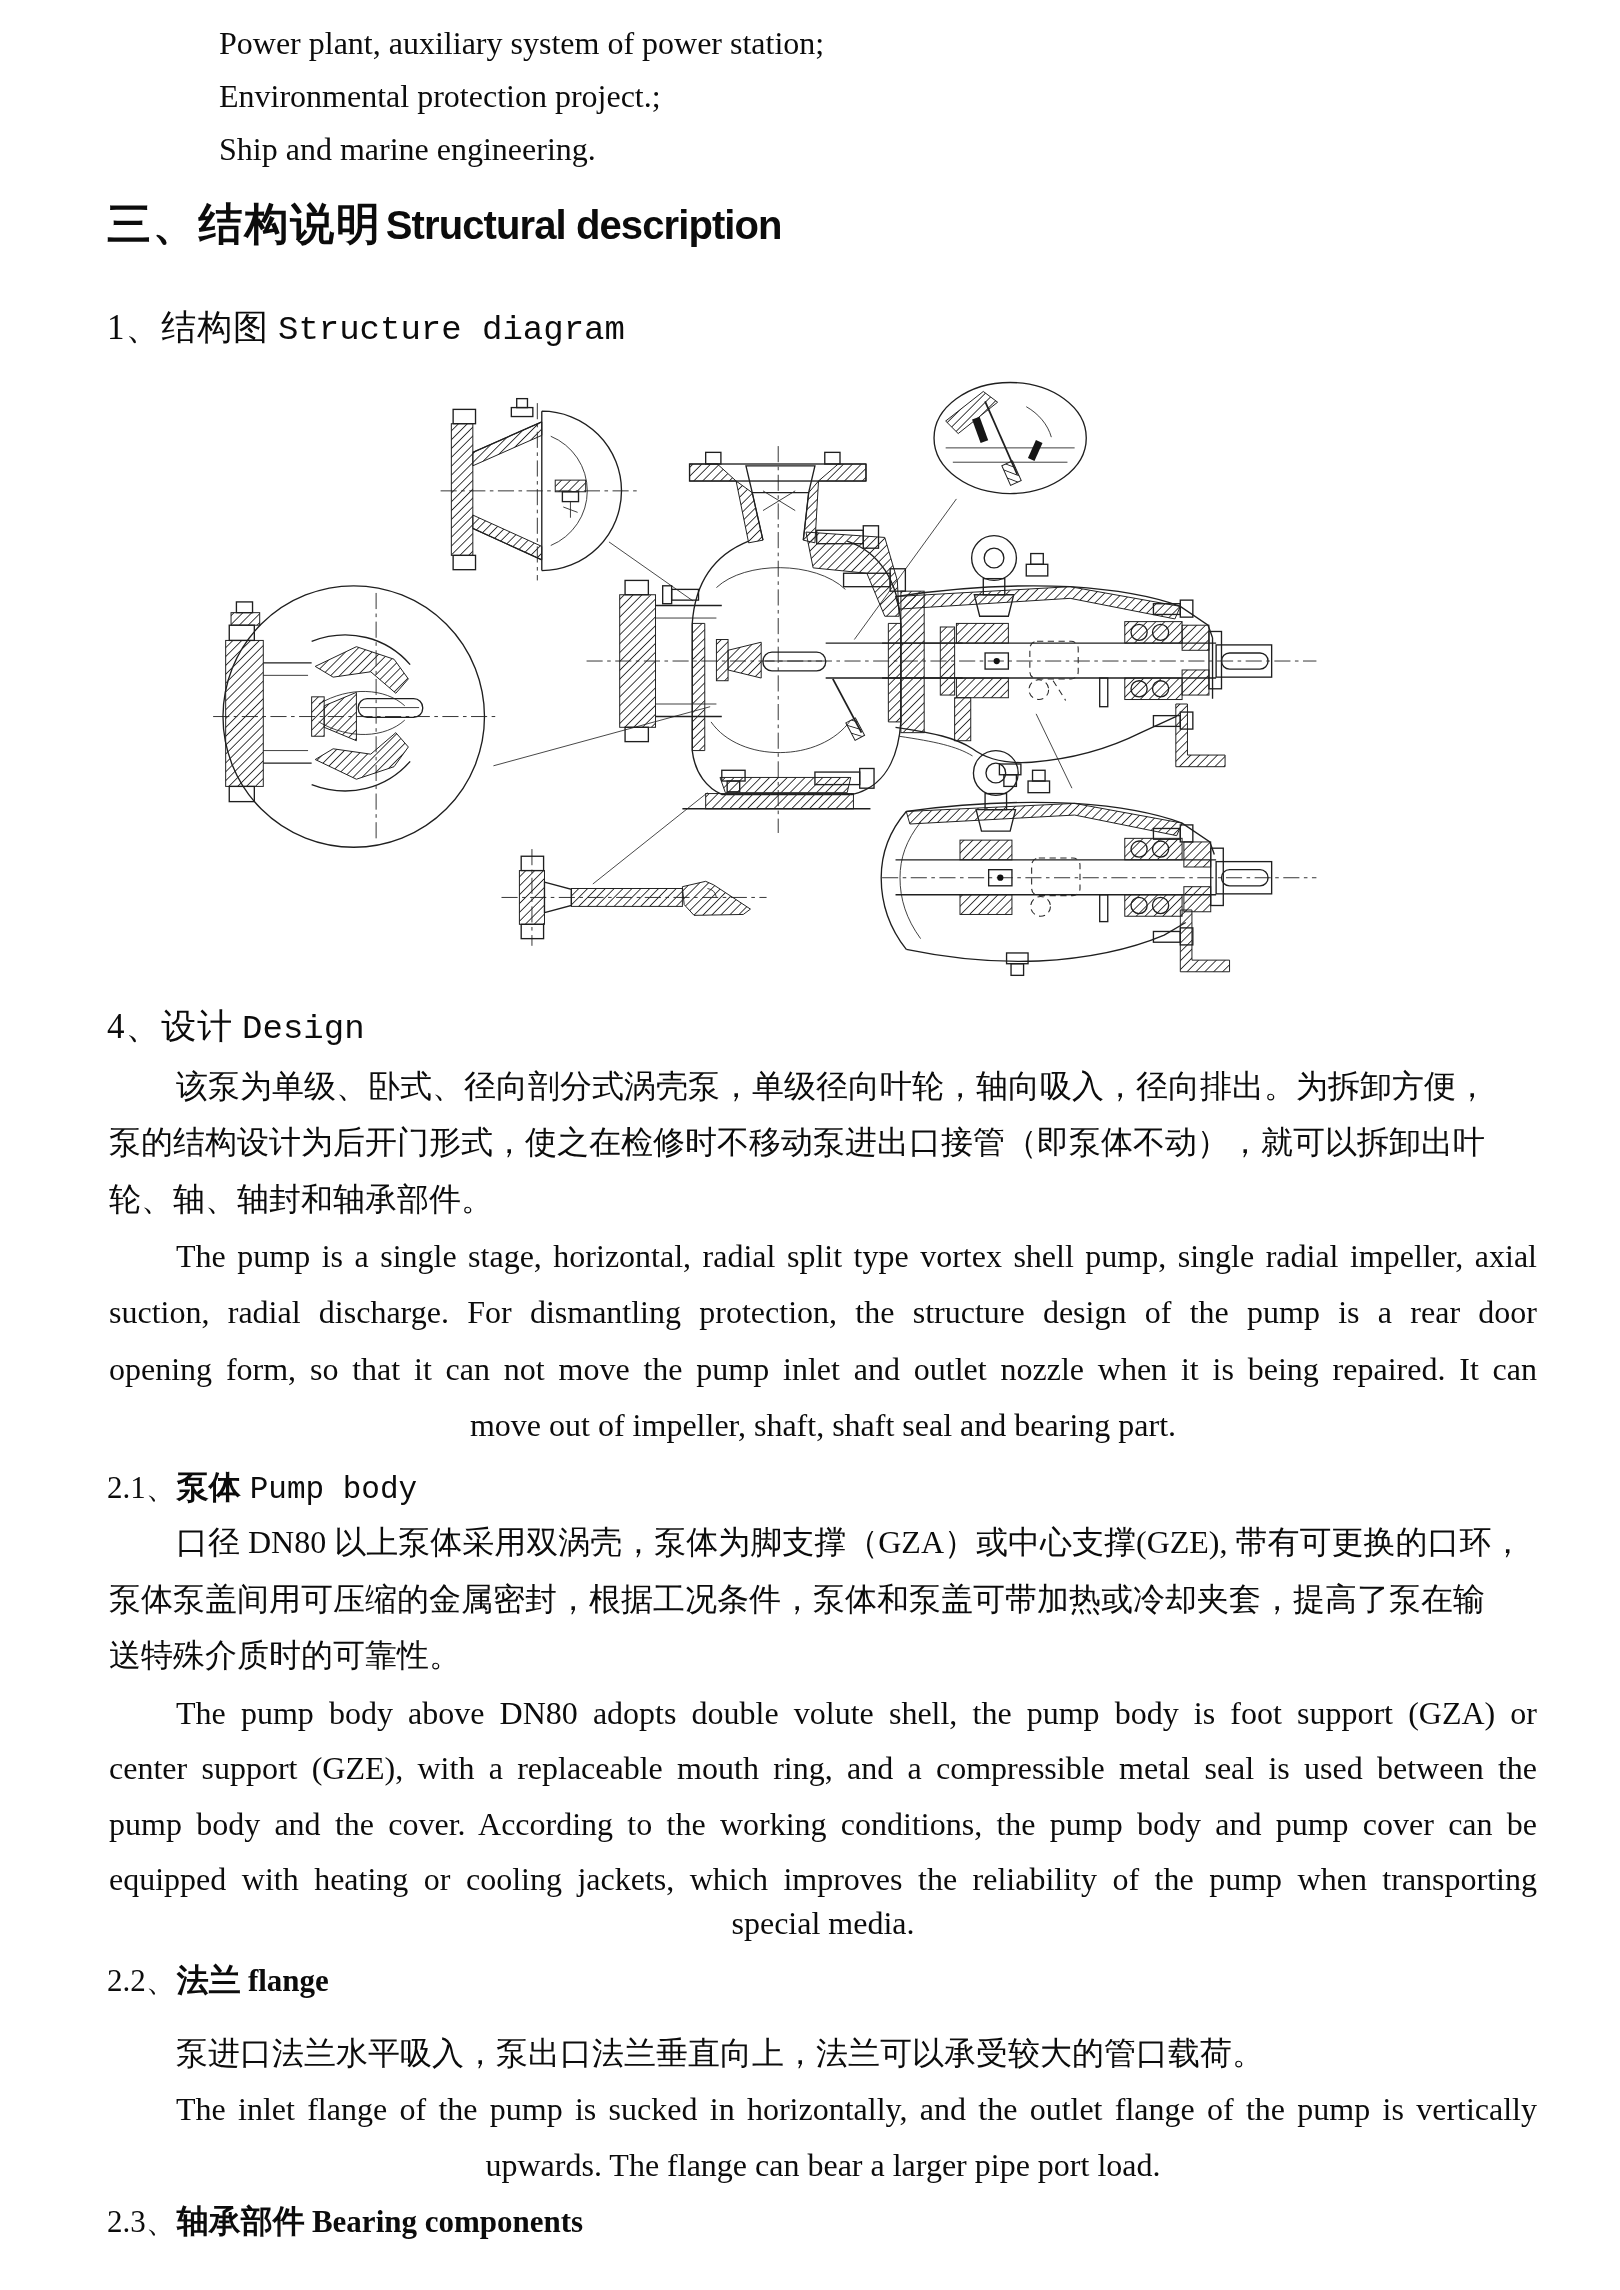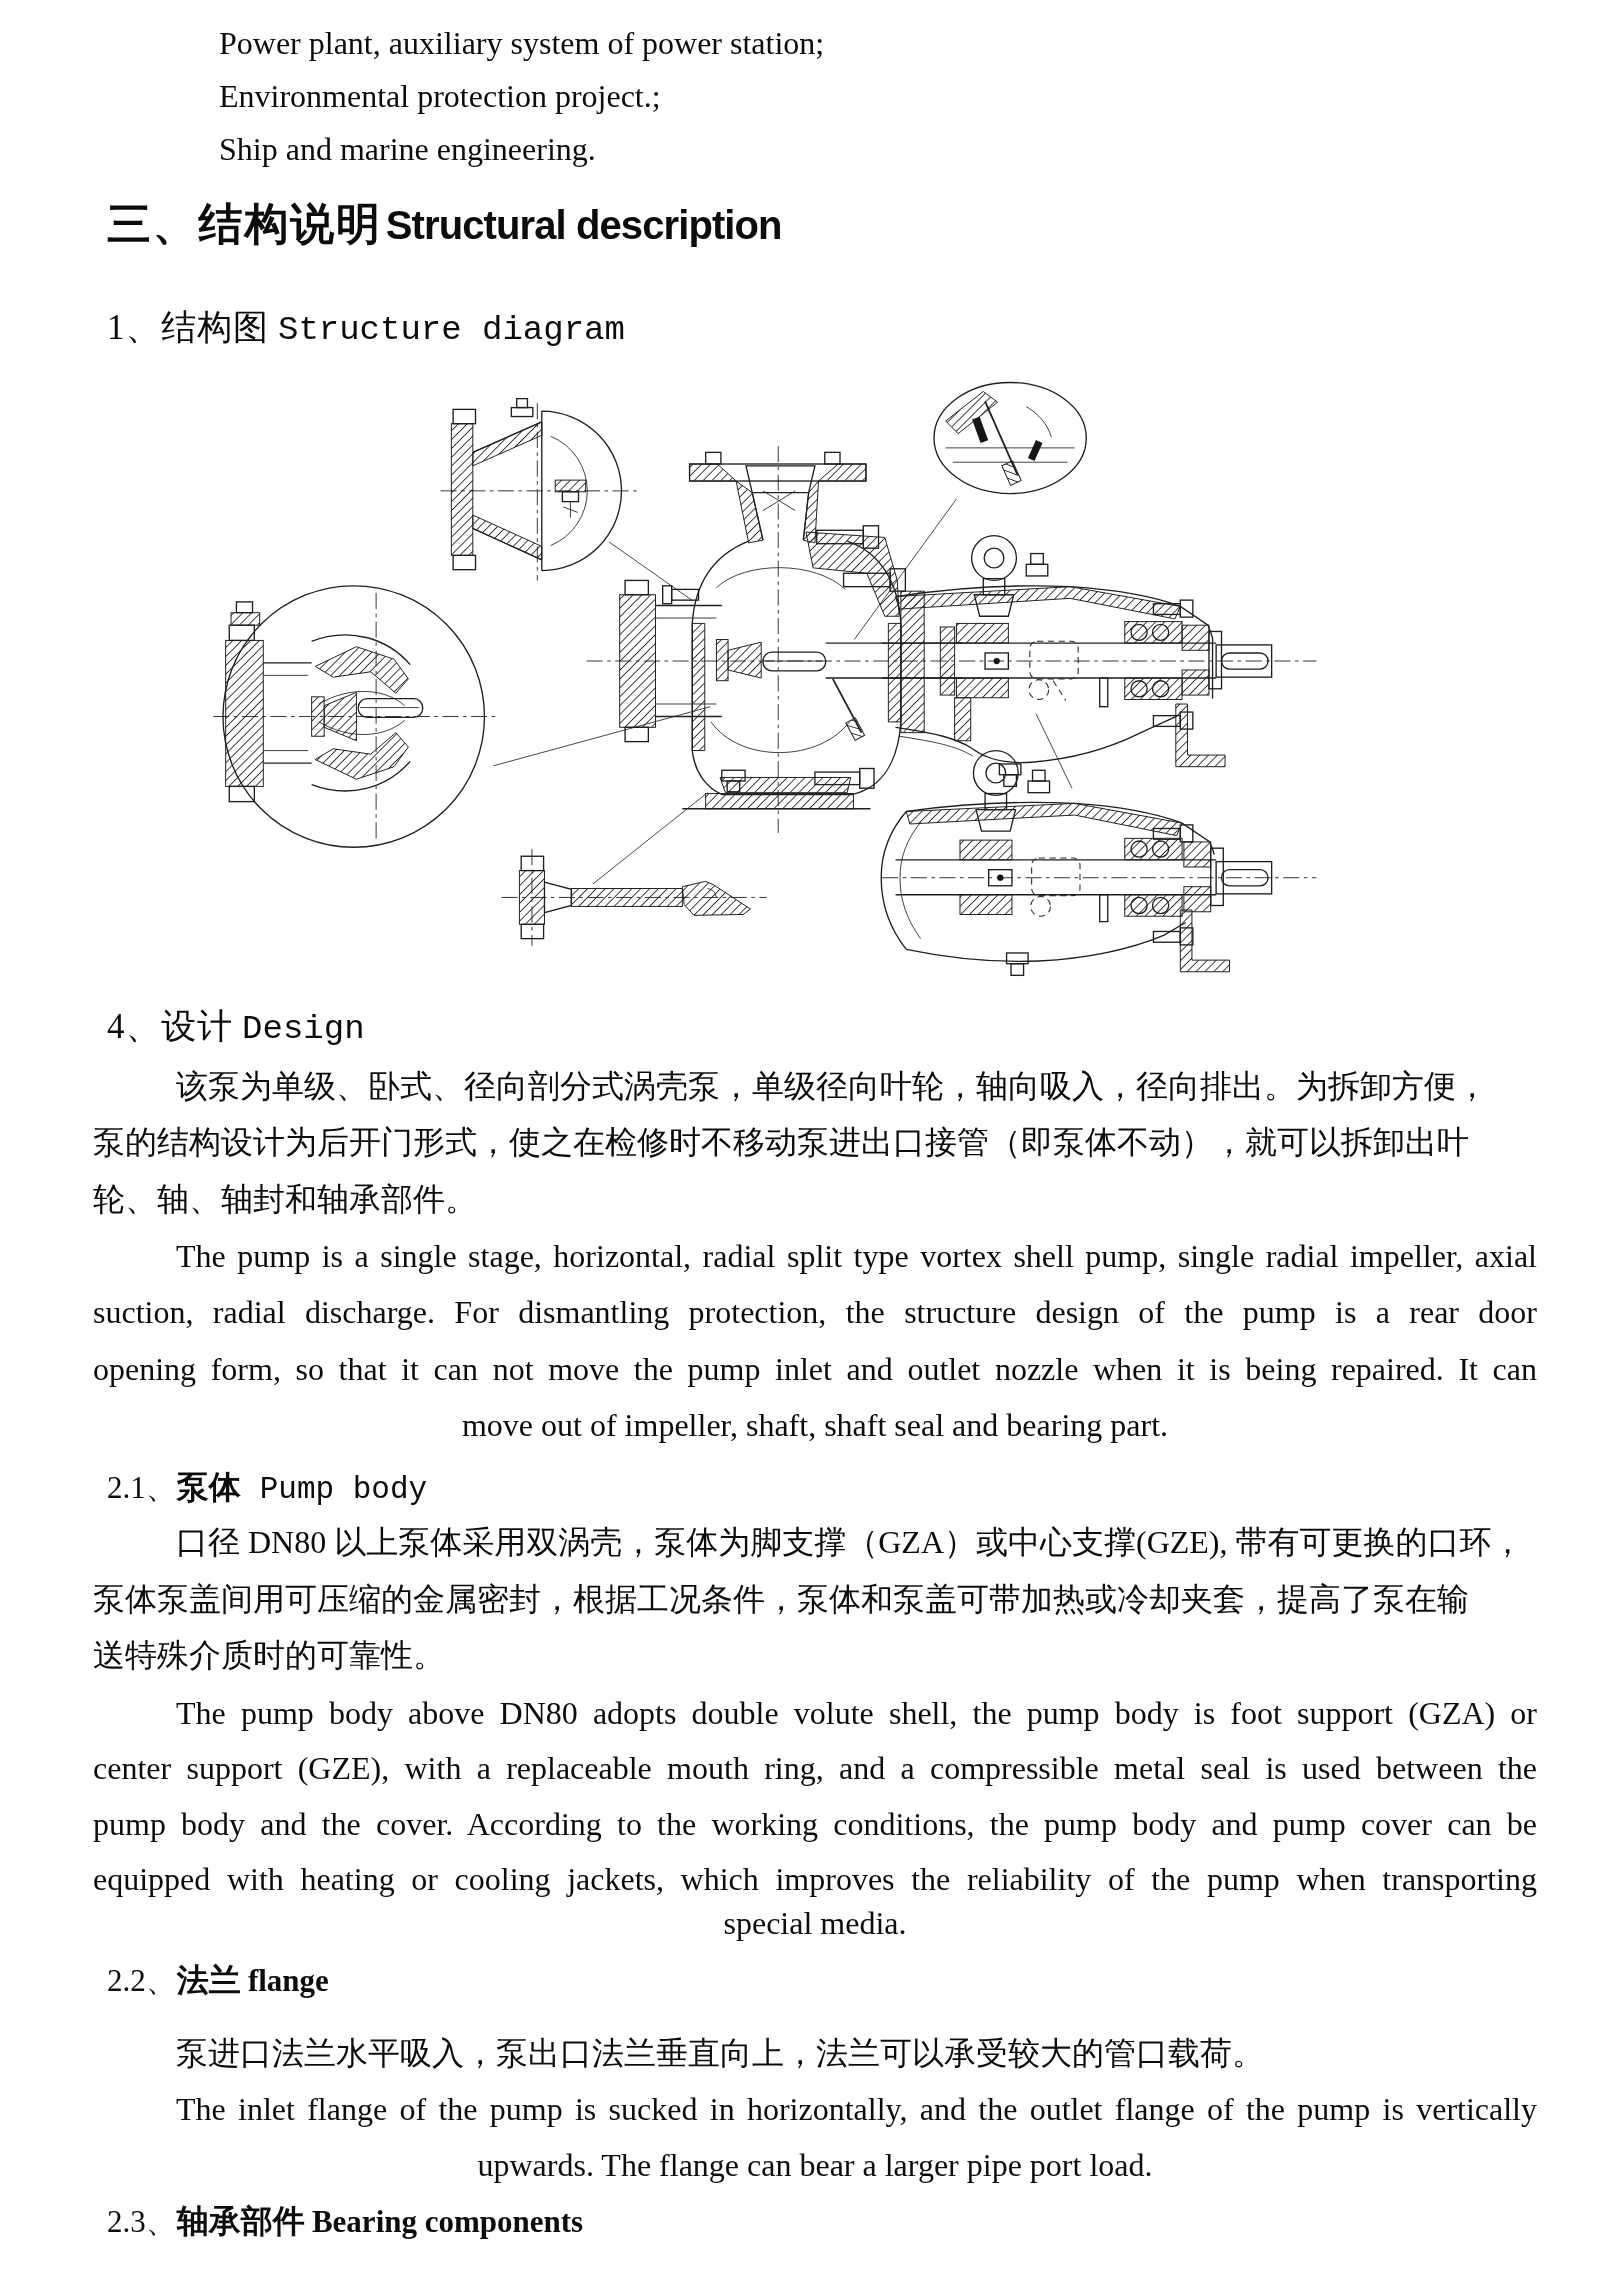--- a/index.html
+++ b/index.html
@@ -1,32 +1,32 @@
 <!DOCTYPE html>
 <html style="font-size:14.3px"><head>
 <meta charset="utf-8">
 <style>
   html,body{margin:0;padding:0}
   body{
     width:1620px;height:2291px;position:relative;background:#ffffff;
     font-family:"Liberation Serif",serif;color:#0c0c0c;overflow:hidden;
   }
-  .ln{position:absolute;left:93px;right:83px;font-size:32px;line-height:1.25;white-space:nowrap}
+  .ln{position:absolute;left:109px;right:83px;font-size:32px;line-height:1.25;white-space:nowrap}
   .jl{white-space:normal;text-align:justify;text-align-last:justify}
   .last{white-space:normal;text-align:center}
   .ind{left:176px}
   .intro{left:219px}
   .hrow{position:absolute;left:107px;white-space:nowrap}
   .h3zh{font-size:44px;font-weight:bold;letter-spacing:1.8px}
   .h3en{font-size:40px;font-weight:bold;font-family:"Liberation Sans",sans-serif;margin-left:4px;letter-spacing:-0.9px}
   .subzh{font-size:35px;letter-spacing:0.9px}
   .suben{font-size:34px;font-family:"Liberation Mono",monospace;margin-left:9px}
   .shnum{font-size:31px;font-weight:normal}
   .shzh{font-size:32px;font-weight:bold}
-  .shmono{font-size:31px;font-family:"Liberation Mono",monospace;margin-left:19px}
+  .shmono{font-size:31px;font-family:"Liberation Mono",monospace;margin-left:9px}
   .shbold{font-size:31px;font-weight:bold;margin-left:7.2px}
   svg{position:absolute;left:0;top:0}
   .o{fill:none;stroke:#1f1f1f;stroke-width:1.5}
   .t{fill:none;stroke:#2a2a2a;stroke-width:1}
   .h{fill:url(#ht);stroke:#1f1f1f;stroke-width:1.1}
   .c{fill:none;stroke:#1f1f1f;stroke-width:1;stroke-dasharray:18 5 4 5}
   .d{fill:none;stroke:#2a2a2a;stroke-width:1.2;stroke-dasharray:7 5}
   .l{fill:none;stroke:#333;stroke-width:1}
   .w2{stroke-width:2}
 </style>

